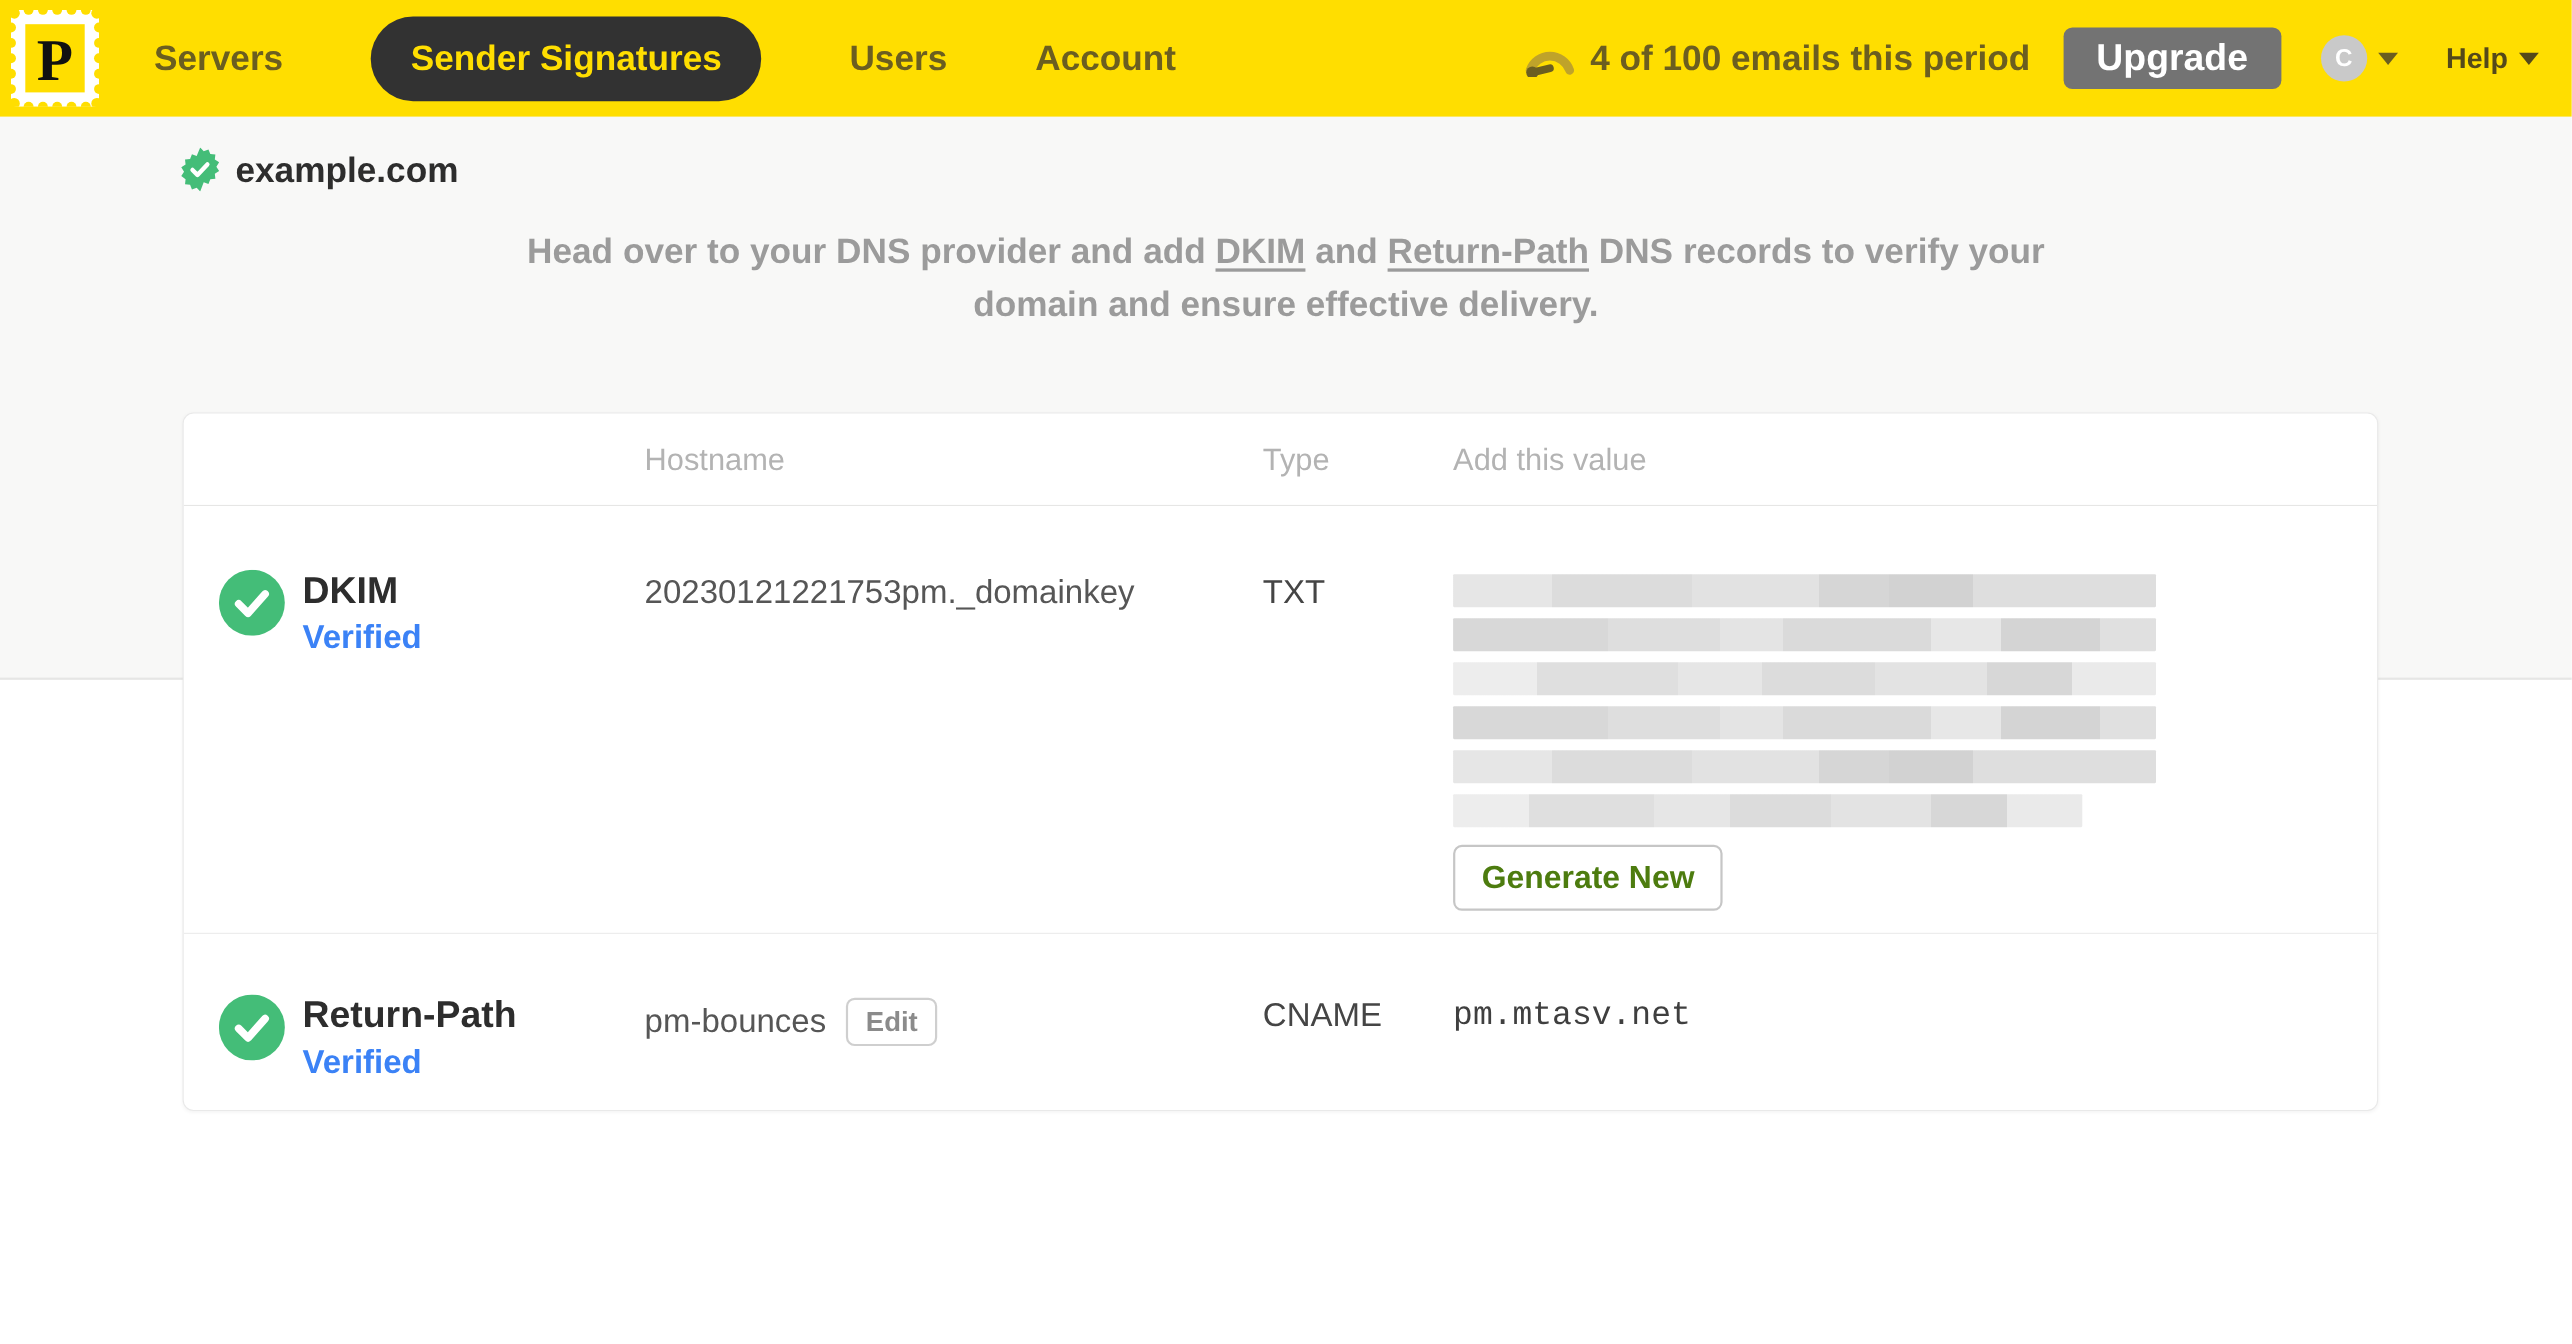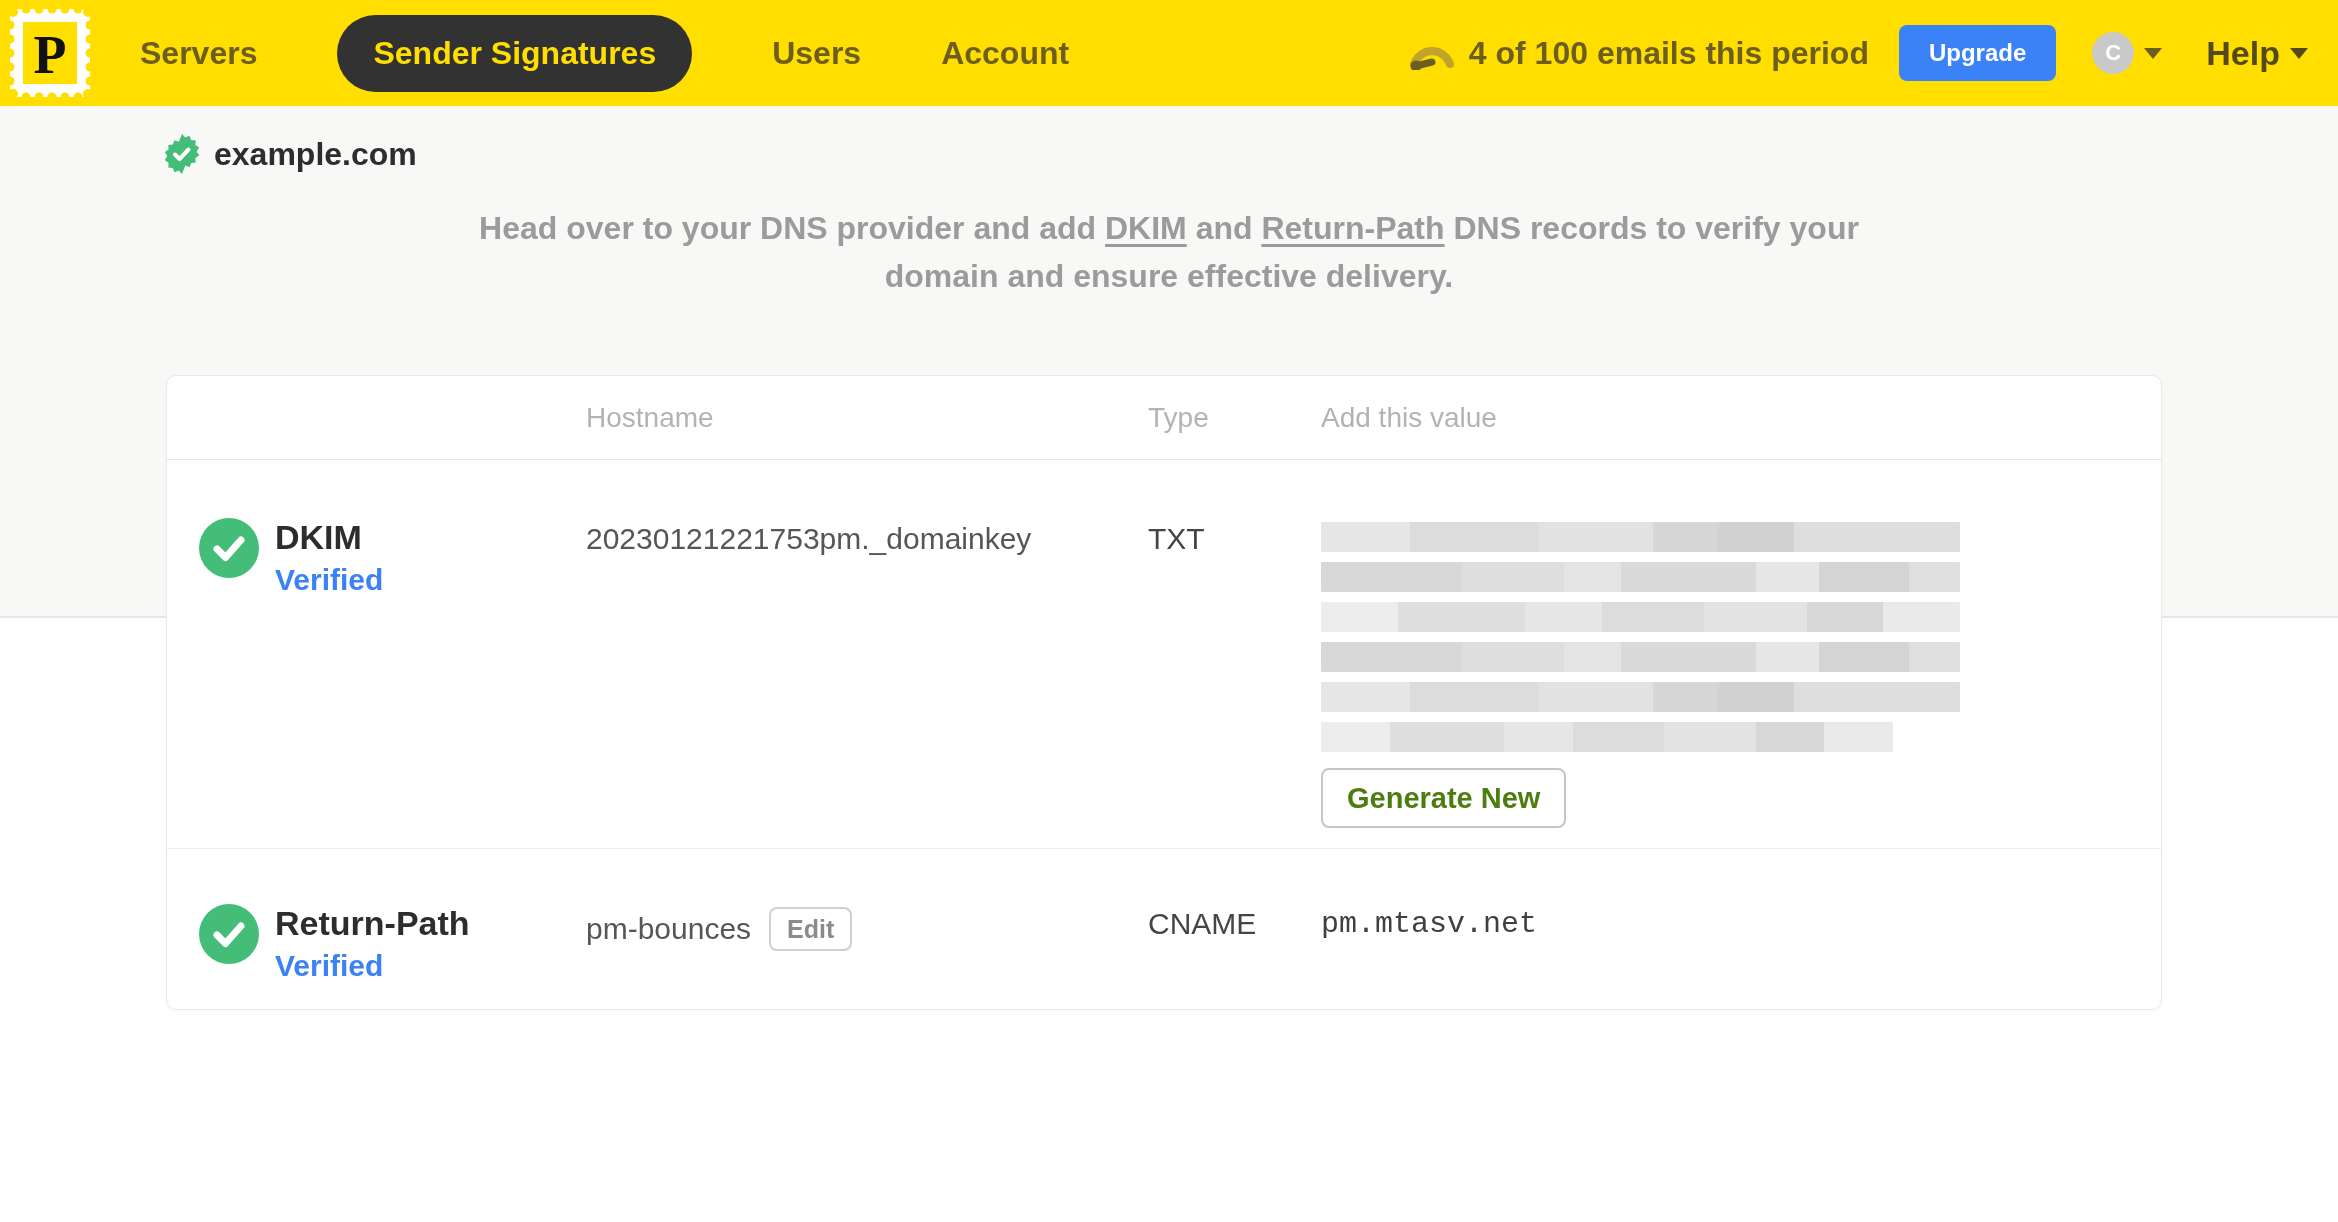--- a/index.html
+++ b/index.html
@@ -30,39 +30,39 @@
     text-decoration:none; cursor:pointer; white-space:nowrap;
   }
   .nav-item.active {
     background:#323232; color:#ffde00;
     padding:20px 36px; border-radius:44px;
   }
   .topbar-right { margin-left:auto; display:flex; align-items:center; gap:30px; }
   .usage { display:flex; align-items:center; gap:14px; cursor:pointer; }
   .usage-text { font-size:32px; font-weight:700; color:#6b5e20; white-space:nowrap; }
   .upgrade-btn {
-    background:#3b82f6; color:#ffffff; border:none; cursor:pointer;
-    font-family:"Liberation Sans", sans-serif;
-    font-size:24px; font-weight:700;
+    background:#737373; color:#ffffff; border:none; cursor:pointer;
+    font-family:"Liberation Sans", sans-serif;
+    font-size:34px; font-weight:700;
     height:56px; padding:0 30px; border-radius:8px;
   }
   .avatar-group { display:flex; align-items:center; gap:10px; cursor:pointer; margin-left:6px; }
   .avatar {
     width:42px; height:42px; border-radius:50%;
     background:#c9c9c9; color:#ffffff;
     font-size:22px; font-weight:700;
     display:flex; align-items:center; justify-content:center;
   }
   .caret {
     width:0; height:0; display:inline-block;
     border-left:9px solid transparent; border-right:9px solid transparent;
     border-top:11px solid #6b5e20;
   }
   .help-group { display:flex; align-items:center; gap:10px; cursor:pointer; margin-left:14px; }
-  .help-label { font-size:34px; font-weight:700; color:#54491a; }
+  .help-label { font-size:26px; font-weight:700; color:#54491a; }
 
   
   .page-title {
     margin:109px 0 0 164px;
     font-size:60px; font-weight:800; letter-spacing:-1px; color:#161616;
   }
   .domain-row { display:flex; align-items:center; gap:12px; margin:28px 0 0 162px; }
   .domain-name { font-size:32px; font-weight:700; color:#2d2d2d; }
   .instruction {
     margin:30px auto 0; width:1400px; text-align:center;

